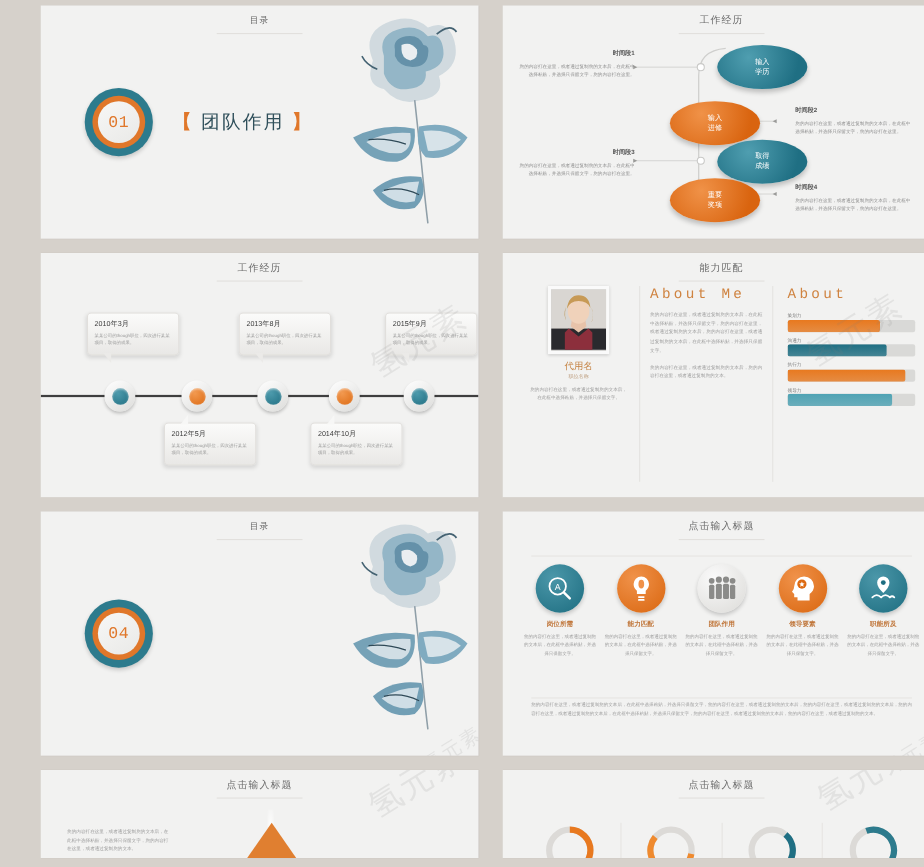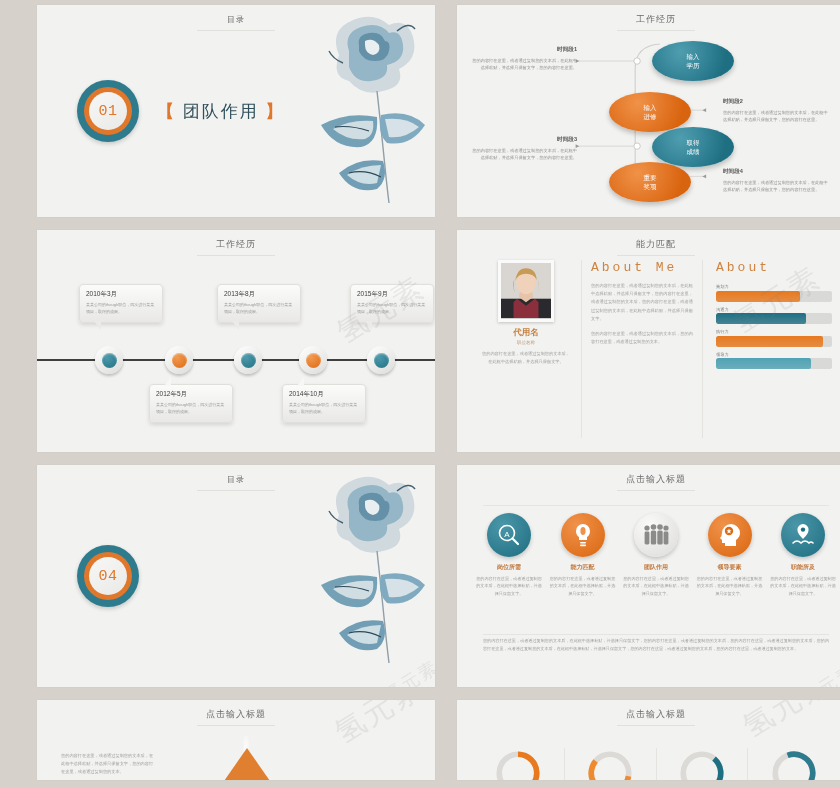--- a/index.html
+++ b/index.html
@@ -101,21 +101,21 @@
   .ab-col { padding:0 9px; }
   .ab-col.c1 { width:110px; text-align:center; }
   .ab-col.c2 { width:122px; border-left:1px solid #e4e3e0; border-right:1px solid #e4e3e0; }
   .ab-col.c3 { flex:1; padding-left:13px; }
   .photo {
     width:56px; height:62px; margin:0 auto;
     background:#cfcfcd; border:3px solid #fafafa;
     box-shadow:0 1px 3px rgba(0,0,0,.2);
     position:relative; overflow:hidden;
   }
-  .nm { font-size:8.5px; color:#c4803f; margin-top:5px; font-weight:bold; }
+  .nm { font-size:8.5px; color:#c4803f; margin-top:5px; font-weight:normal; }
   .role { font-size:4.6px; color:#bb9a79; margin-top:1px; }
   .ab-p { font-size:4.2px; line-height:1.85; color:#9a9a9a; margin-top:5px; text-align:center; }
   .ab-h { font-size:13px; color:#cf8340; letter-spacing:3px; font-family:"Liberation Mono","DejaVu Sans Mono",monospace; }
   .ab-body { font-size:4.2px; line-height:1.95; color:#9a9a9a; margin-top:7px; text-align:justify; }
   .sk-row { margin-bottom:5px; }
   .sk-lab { font-size:4.2px; color:#777; margin-bottom:1.5px; }
   .sk-track { height:11px; background:#d9d9d7; border-radius:2px; position:relative; overflow:hidden; }
   .sk-fill { position:absolute; left:0; top:0; bottom:0; border-radius:2px; }
 
   

